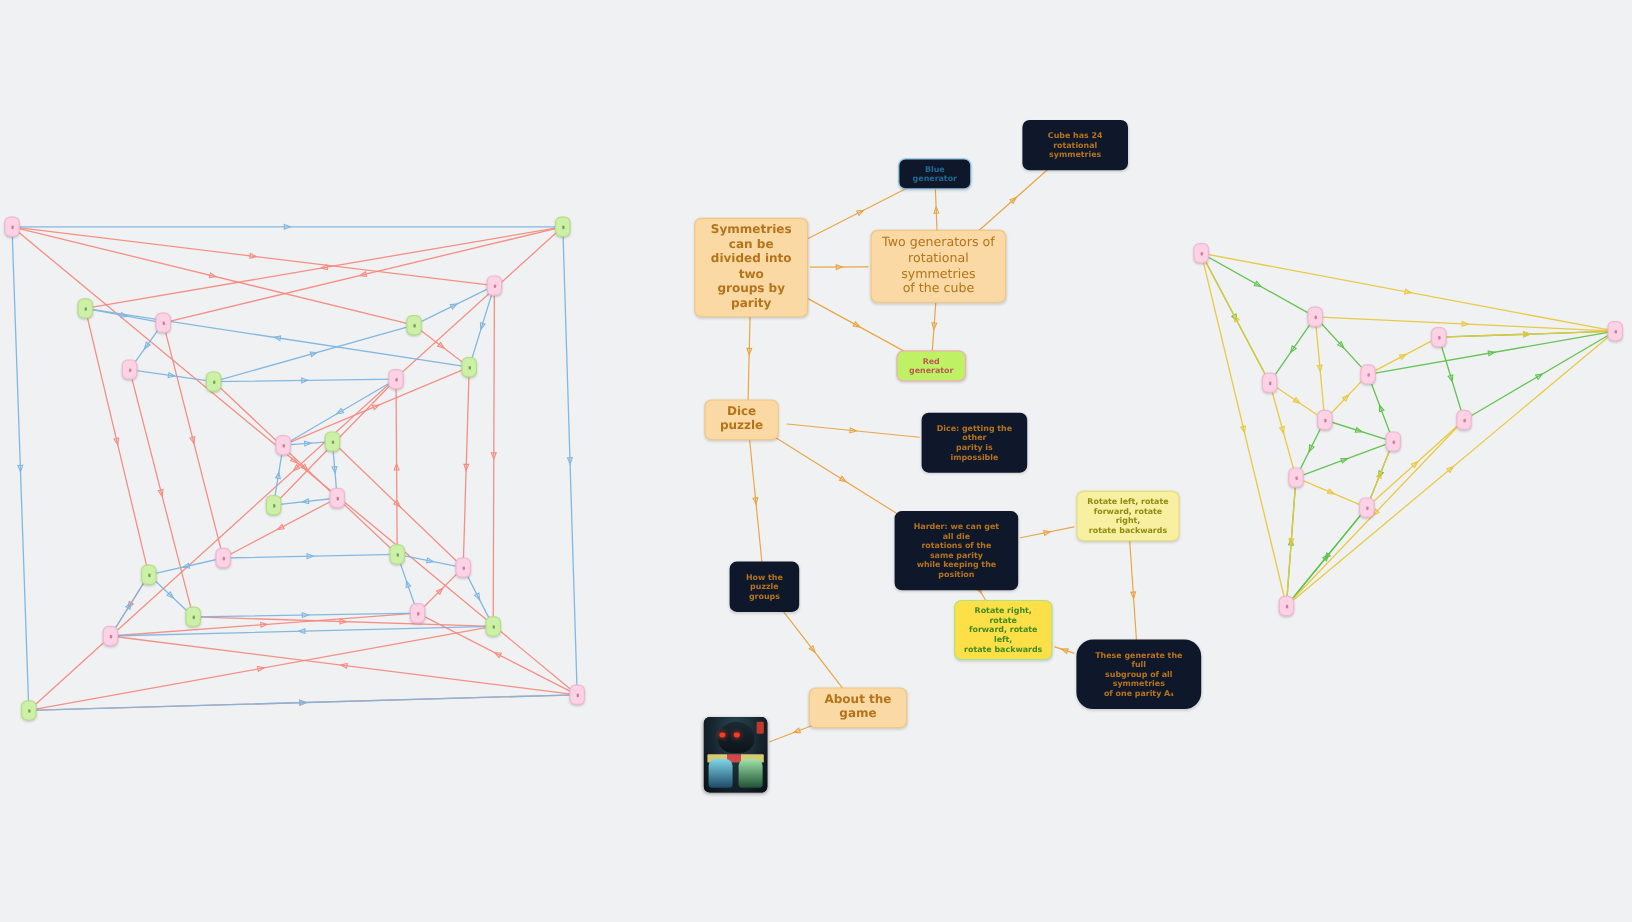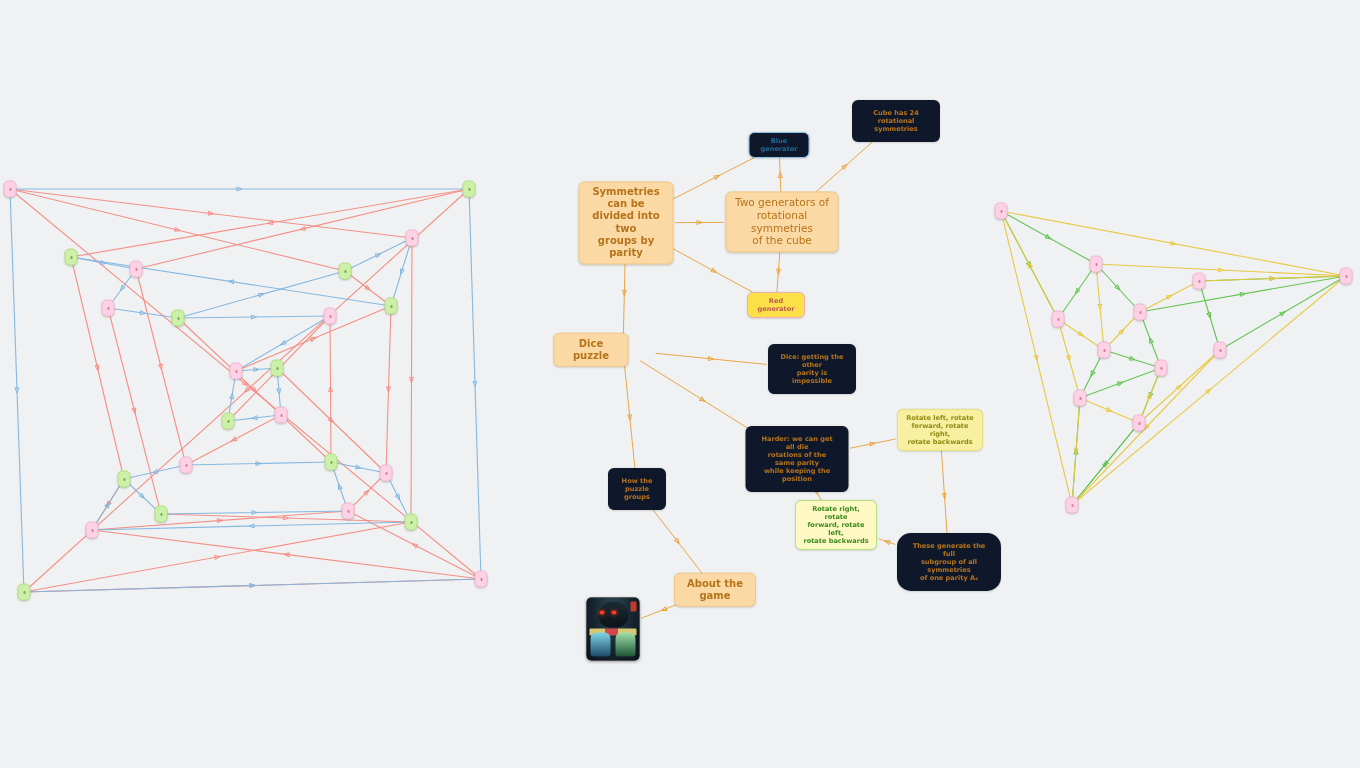--- a/index.html
+++ b/index.html
@@ -40,23 +40,23 @@
     text-align:center;
     line-height:1.22;
     padding:4px 7px;
     transform:translate(-50%,-50%);
     box-shadow:0 1px 2px rgba(0,0,0,.13);
     white-space:pre-line;
   }
   .mnode.orange{background:#fbd9a5;border:1px solid #f3c781;color:#b5741a;}
   .mnode.orange-pale{background:#0f172a;border:5px solid #0f172a;color:#b5741a;}
   .mnode.blue{background:#0f172a;border:1px solid #8cc5e6;color:#1f6a96;}
-  .mnode.red{background:#fde047;border:1px solid #eeb0b0;color:#bb5a55;}
+  .mnode.red{background:#bef264;border:1px solid #eeb0b0;color:#bb5a55;}
   .mnode.yellow{background:#f6f0a0;border:1px solid #e9e07c;color:#938a14;}
-  .mnode.green{background:#fef9c3;border:1px solid #b1e182;color:#3f8a22;}
+  .mnode.green{background:#fde047;border:1px solid #b1e182;color:#3f8a22;}
 
   .mnode.big{font-size:10.5px;font-weight:normal;}
   .mnode.mid{font-size:10px;font-weight:bold;}
   .mnode.sml{font-size:6.6px;font-weight:bold;}
 
   
   .thumb{
     position:absolute;width:53px;height:63px;border-radius:5px;
     overflow:hidden;background:#0d0f18;
     box-shadow:0 1px 3px rgba(0,0,0,.35);
@@ -414,21 +414,21 @@
       <div class="mnode orange-pale sml" style="left: 896px; top: 121px; width: 88px; min-height: 27px; display: flex; align-items: center; justify-content: center;"><span>Cube has 24 rotational
 symmetries</span></div>
       <div class="mnode blue sml" style="left: 779px; top: 145px; width: 61px; min-height: 14px; display: flex; align-items: center; justify-content: center;"><span>Blue generator</span></div>
       <div class="mnode orange big" style="left: 782px; top: 222px; width: 113px; min-height: 48px; display: flex; align-items: center; justify-content: center;"><span>Two generators of
 rotational symmetries
 of the cube</span></div>
       <div class="mnode orange mid" style="left: 626px; top: 223px; width: 95px; min-height: 44px; display: flex; align-items: center; justify-content: center;"><span>Symmetries can be
 divided into two
 groups by parity</span></div>
       <div class="mnode red sml" style="left: 776px; top: 305px; width: 58px; min-height: 15px; display: flex; align-items: center; justify-content: center;"><span>Red generator</span></div>
-      <div class="mnode orange mid" style="left: 591px; top: 350px; width: 75px; min-height: 18px; display: flex; align-items: center; justify-content: flex-start;"><span>Dice puzzle</span></div>
+      <div class="mnode orange mid" style="left: 618px; top: 350px; width: 62px; min-height: 18px; display: flex; align-items: center; justify-content: flex-start;"><span>Dice puzzle</span></div>
       <div class="mnode orange-pale sml" style="left: 812px; top: 369px; width: 88px; min-height: 26px; display: flex; align-items: center; justify-content: center;"><span>Dice: getting the other
 parity is impossible</span></div>
       <div class="mnode yellow sml" style="left: 940px; top: 430px; width: 86px; min-height: 36px; display: flex; align-items: center; justify-content: center;"><span>Rotate left, rotate
 forward, rotate right,
 rotate backwards</span></div>
       <div class="mnode orange-pale sml" style="left: 797px; top: 459px; width: 103px; min-height: 36px; display: flex; align-items: center; justify-content: center;"><span>Harder: we can get all die
 rotations of the same parity
 while keeping the position</span></div>
       <div class="mnode orange-pale sml" style="left: 637px; top: 489px; width: 58px; min-height: 26px; display: flex; align-items: center; justify-content: center;"><span>How the
 puzzle groups</span></div>

